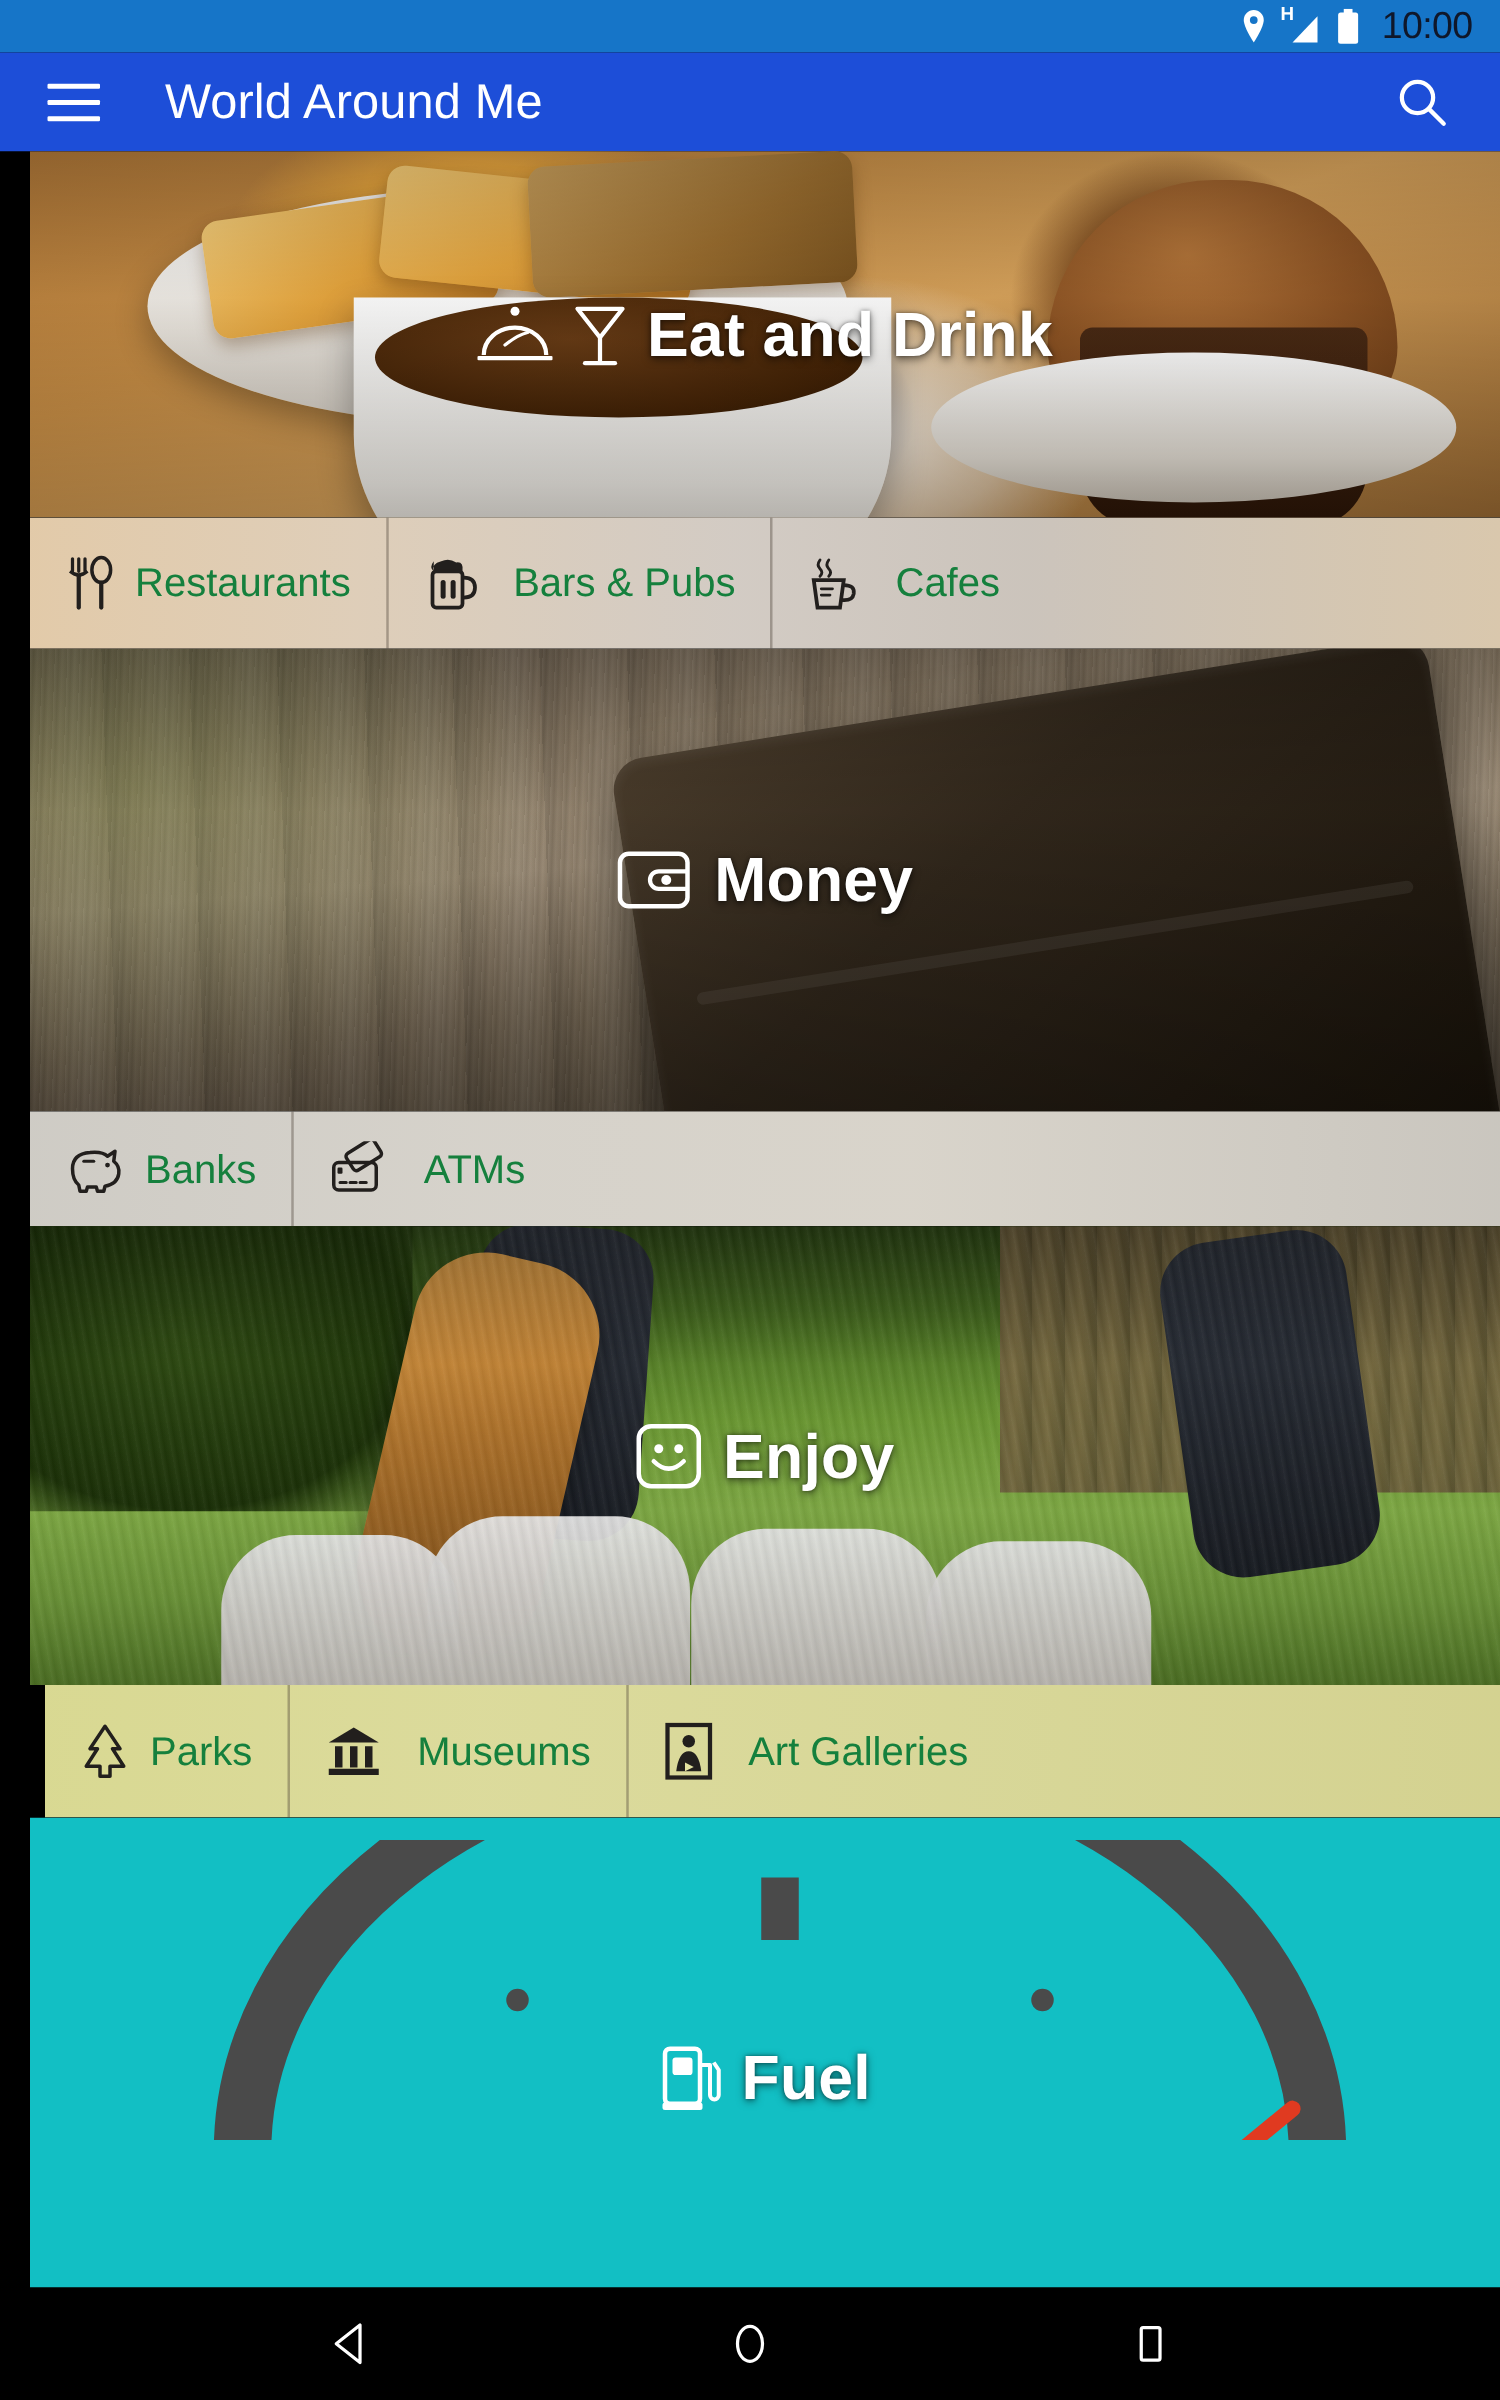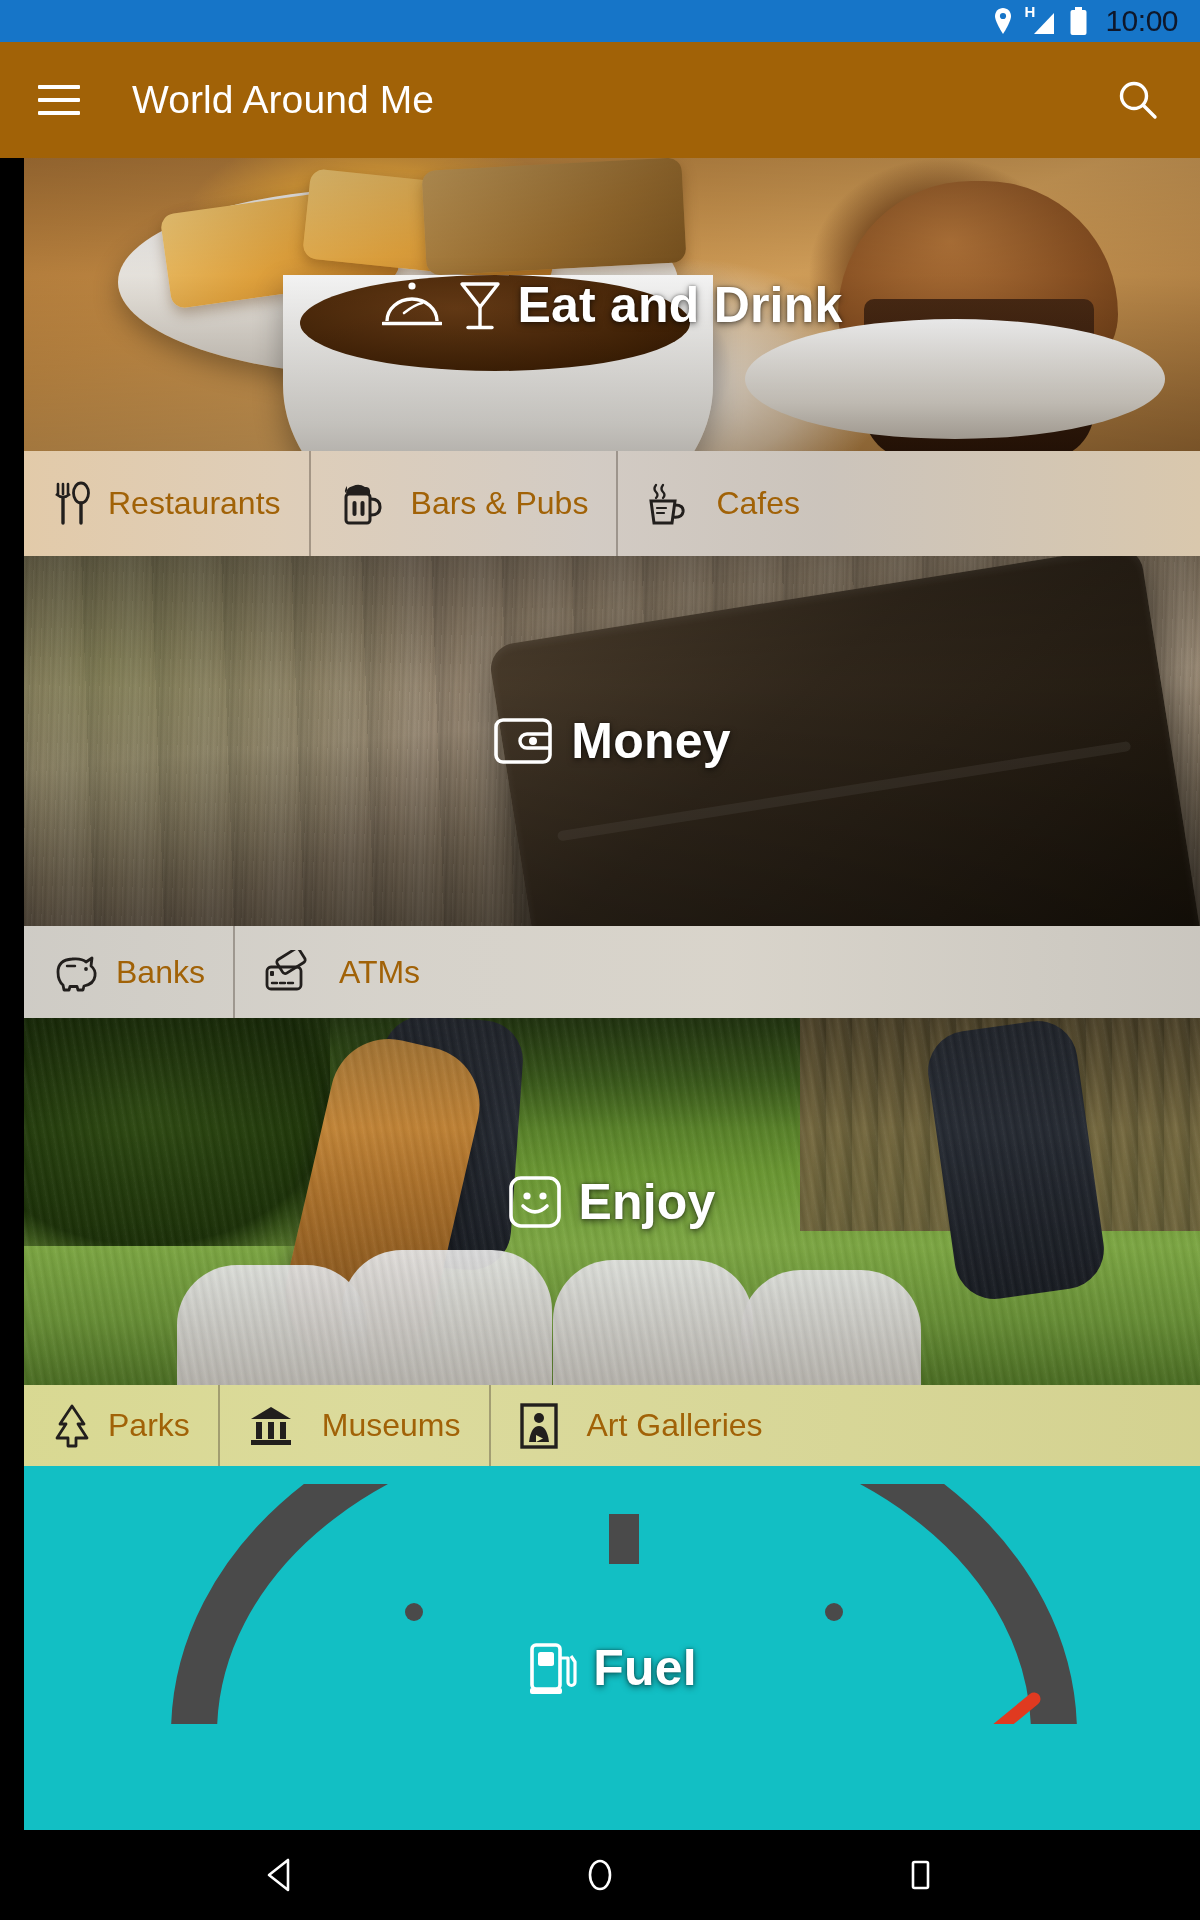--- a/index.html
+++ b/index.html
@@ -42,22 +42,22 @@
   .ic-pin { width: 20px; height: 28px; position: relative; }
   .ic-signal { width: 30px; height: 28px; position: relative; }
   .ic-signal .h {
     position: absolute; top: -4px; left: -2px;
     color: #fff; font-size: 15px; font-weight: bold;
   }
   .ic-batt { width: 19px; height: 29px; position: relative; }
 
   
   .app-bar {
-    height: 116px;
-    background: #a16207;
+    height: 79px;
+    background: #1d4ed8;
     display: flex;
     align-items: center;
     padding: 0 34px 0 32px;
     box-sizing: border-box;
     flex: 0 0 auto;
   }
   .menu-btn {
     width: 56px; height: 56px;
     display: flex; flex-direction: column;
     justify-content: center; gap: 9px;
@@ -112,21 +112,21 @@
     overflow: hidden;
     flex: 0 0 auto;
   }
   .subbar-bg { position: absolute; inset: 0; z-index: 0; }
   .sub-item {
     position: relative; z-index: 2;
     display: flex; align-items: center;
     padding: 0 28px 0 28px;
     gap: 16px;
     cursor: pointer;
-    color: #a16207;
+    color: #15803d;
     font-size: 32px;
   }
   .sub-item + .sub-item { border-left: 2px solid rgba(70,60,50,.38); gap: 28px; }
   .sub-item .s-glyph { display: flex; align-items: center; }
   .sub-label { white-space: nowrap; }
 
   
   .bg { position: absolute; inset: 0; z-index: 0; }
 
   
@@ -454,21 +454,21 @@
             <rect x="3" y="3" width="48" height="48" rx="10" fill="none" stroke="#fff" stroke-width="3.6"></rect>
             <circle cx="19" cy="21" r="3.6" fill="#fff"></circle>
             <circle cx="35" cy="21" r="3.6" fill="#fff"></circle>
             <path d="M15 31 Q27 43 39 31" fill="none" stroke="#fff" stroke-width="3.6" stroke-linecap="round"></path>
           </svg>
         </span>
         <span>Enjoy</span>
       </div>
     </div>
 
-    <div class="subbar" style="height:81px;">
+    <div class="subbar" style="height:106px;margin-left:12px;">
       <div class="subbar-bg" style="background:linear-gradient(90deg,#e4e49a 0%,#e7e6a4 30%,#e3e2a0 65%,#dfdd98 100%); opacity:.95;"></div>
       <div class="sub-item">
         <span class="s-glyph">
           <svg width="40" height="46" viewBox="0 0 40 46">
             <path d="M20 3 L8 21 L14 21 L5 35 L16 35 L16 43 L24 43 L24 35 L35 35 L26 21 L32 21 Z" fill="none" stroke="#221f1d" stroke-width="2.8" stroke-linejoin="round"></path>
           </svg>
         </span>
         <span class="sub-label">Parks</span>
       </div>
       <div class="sub-item">

